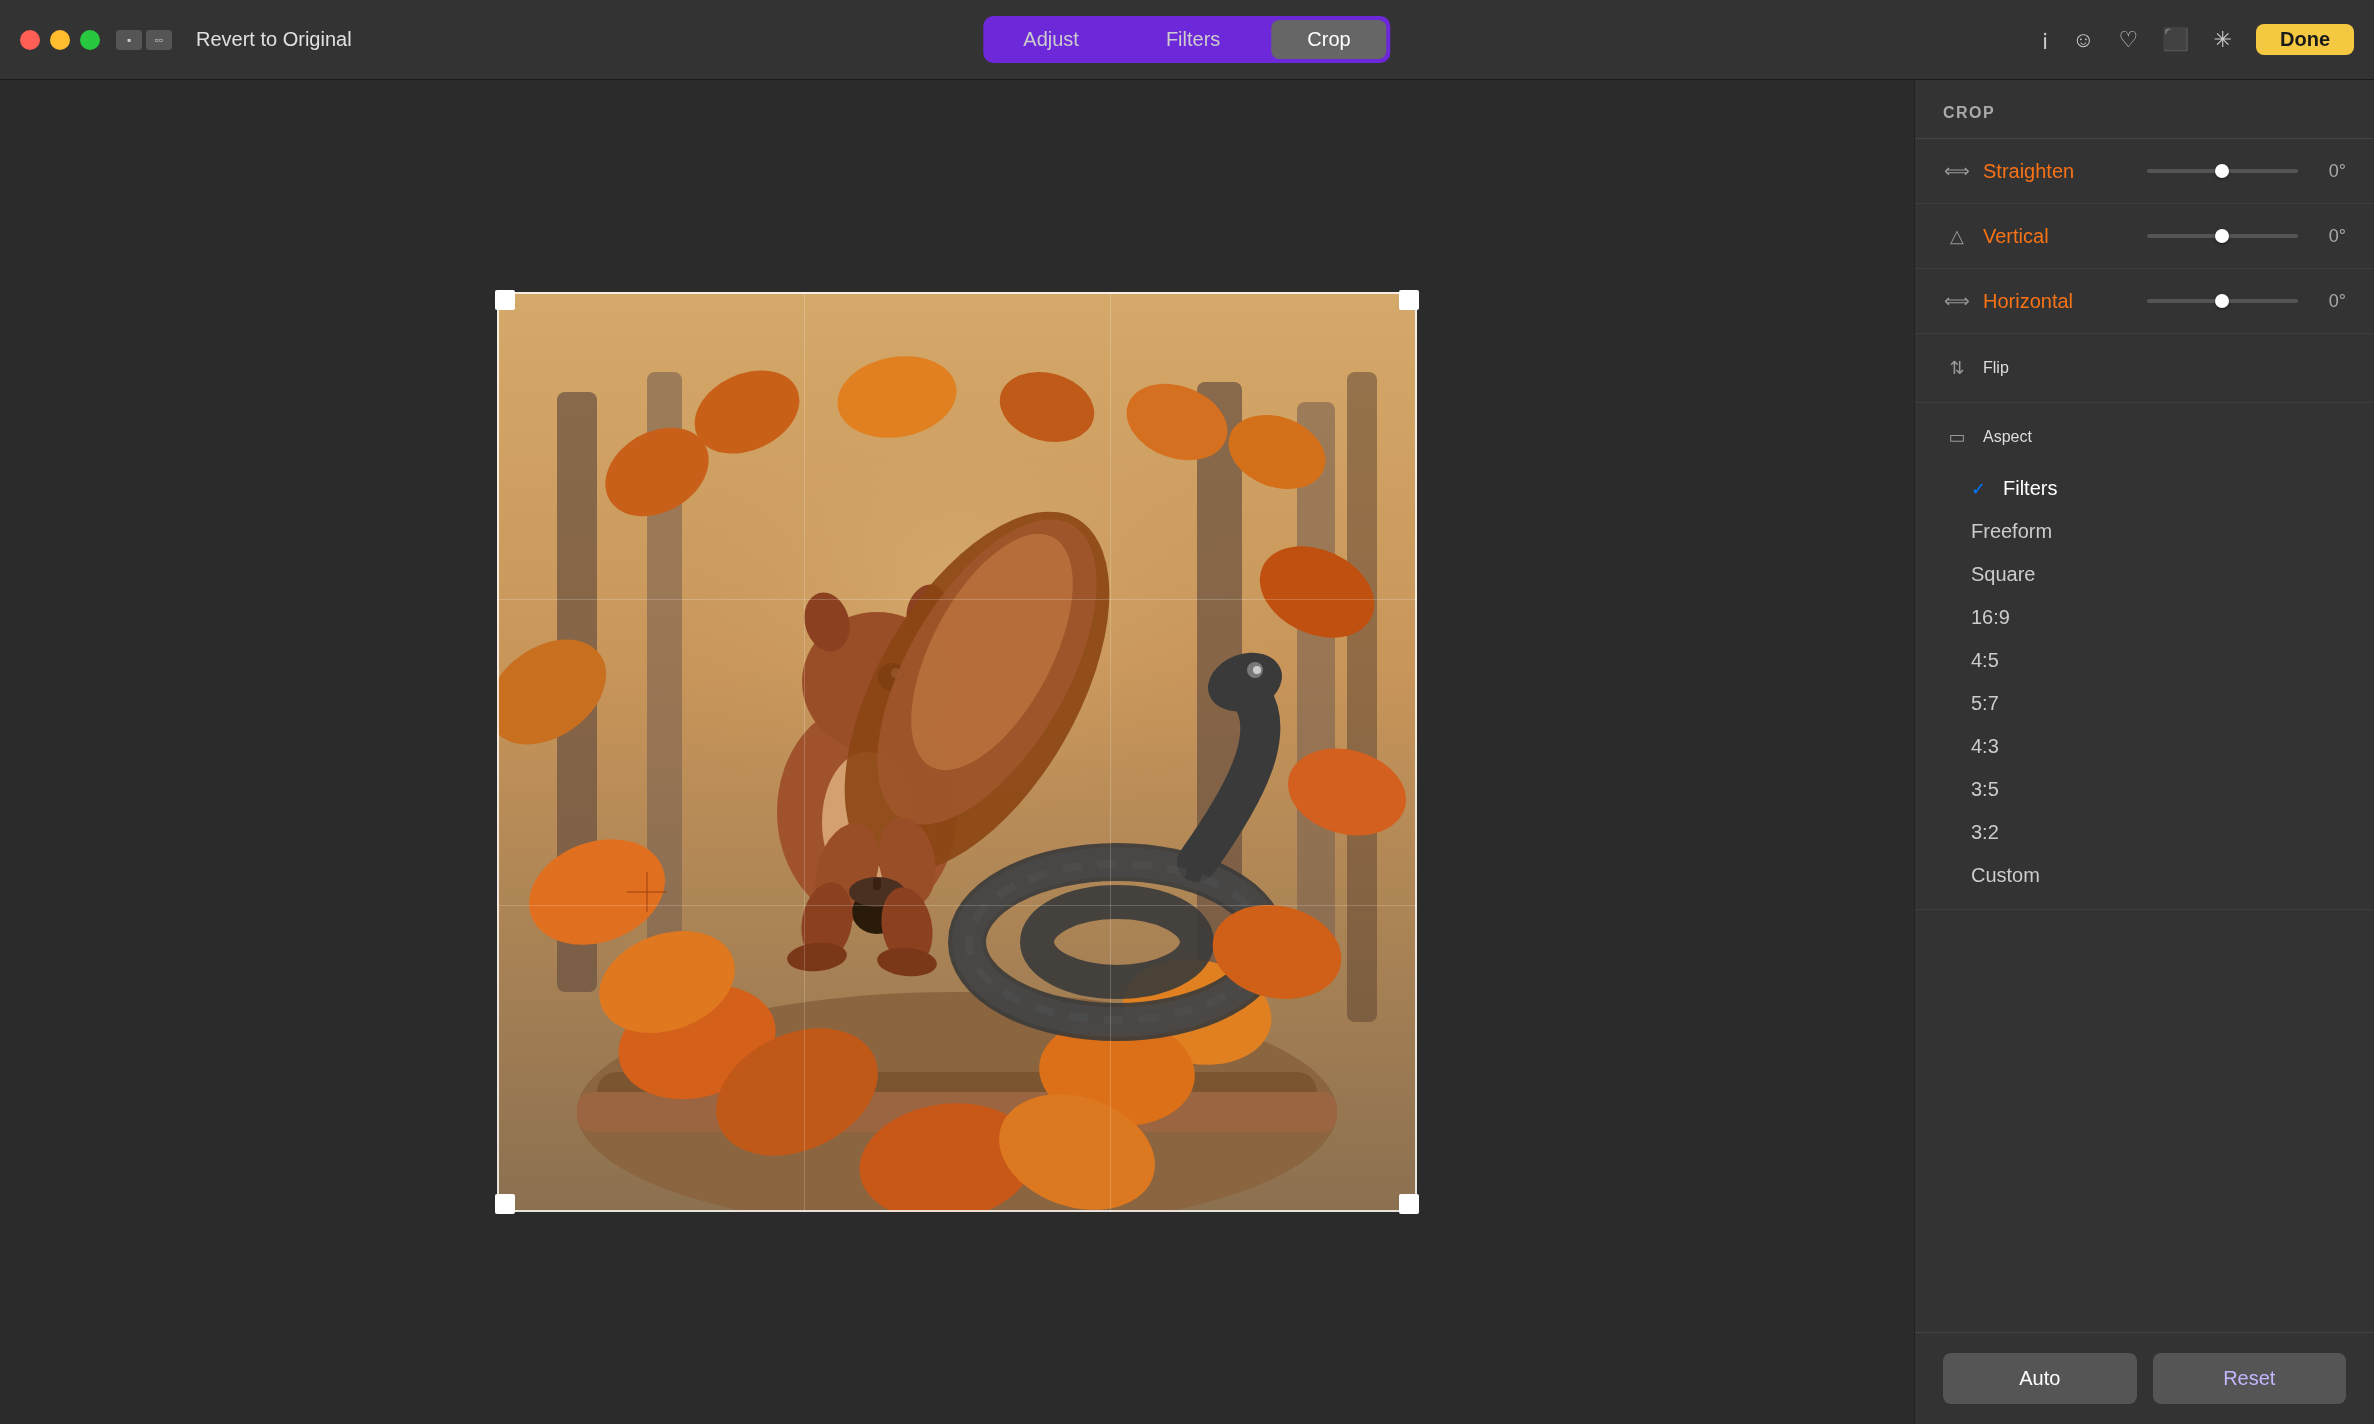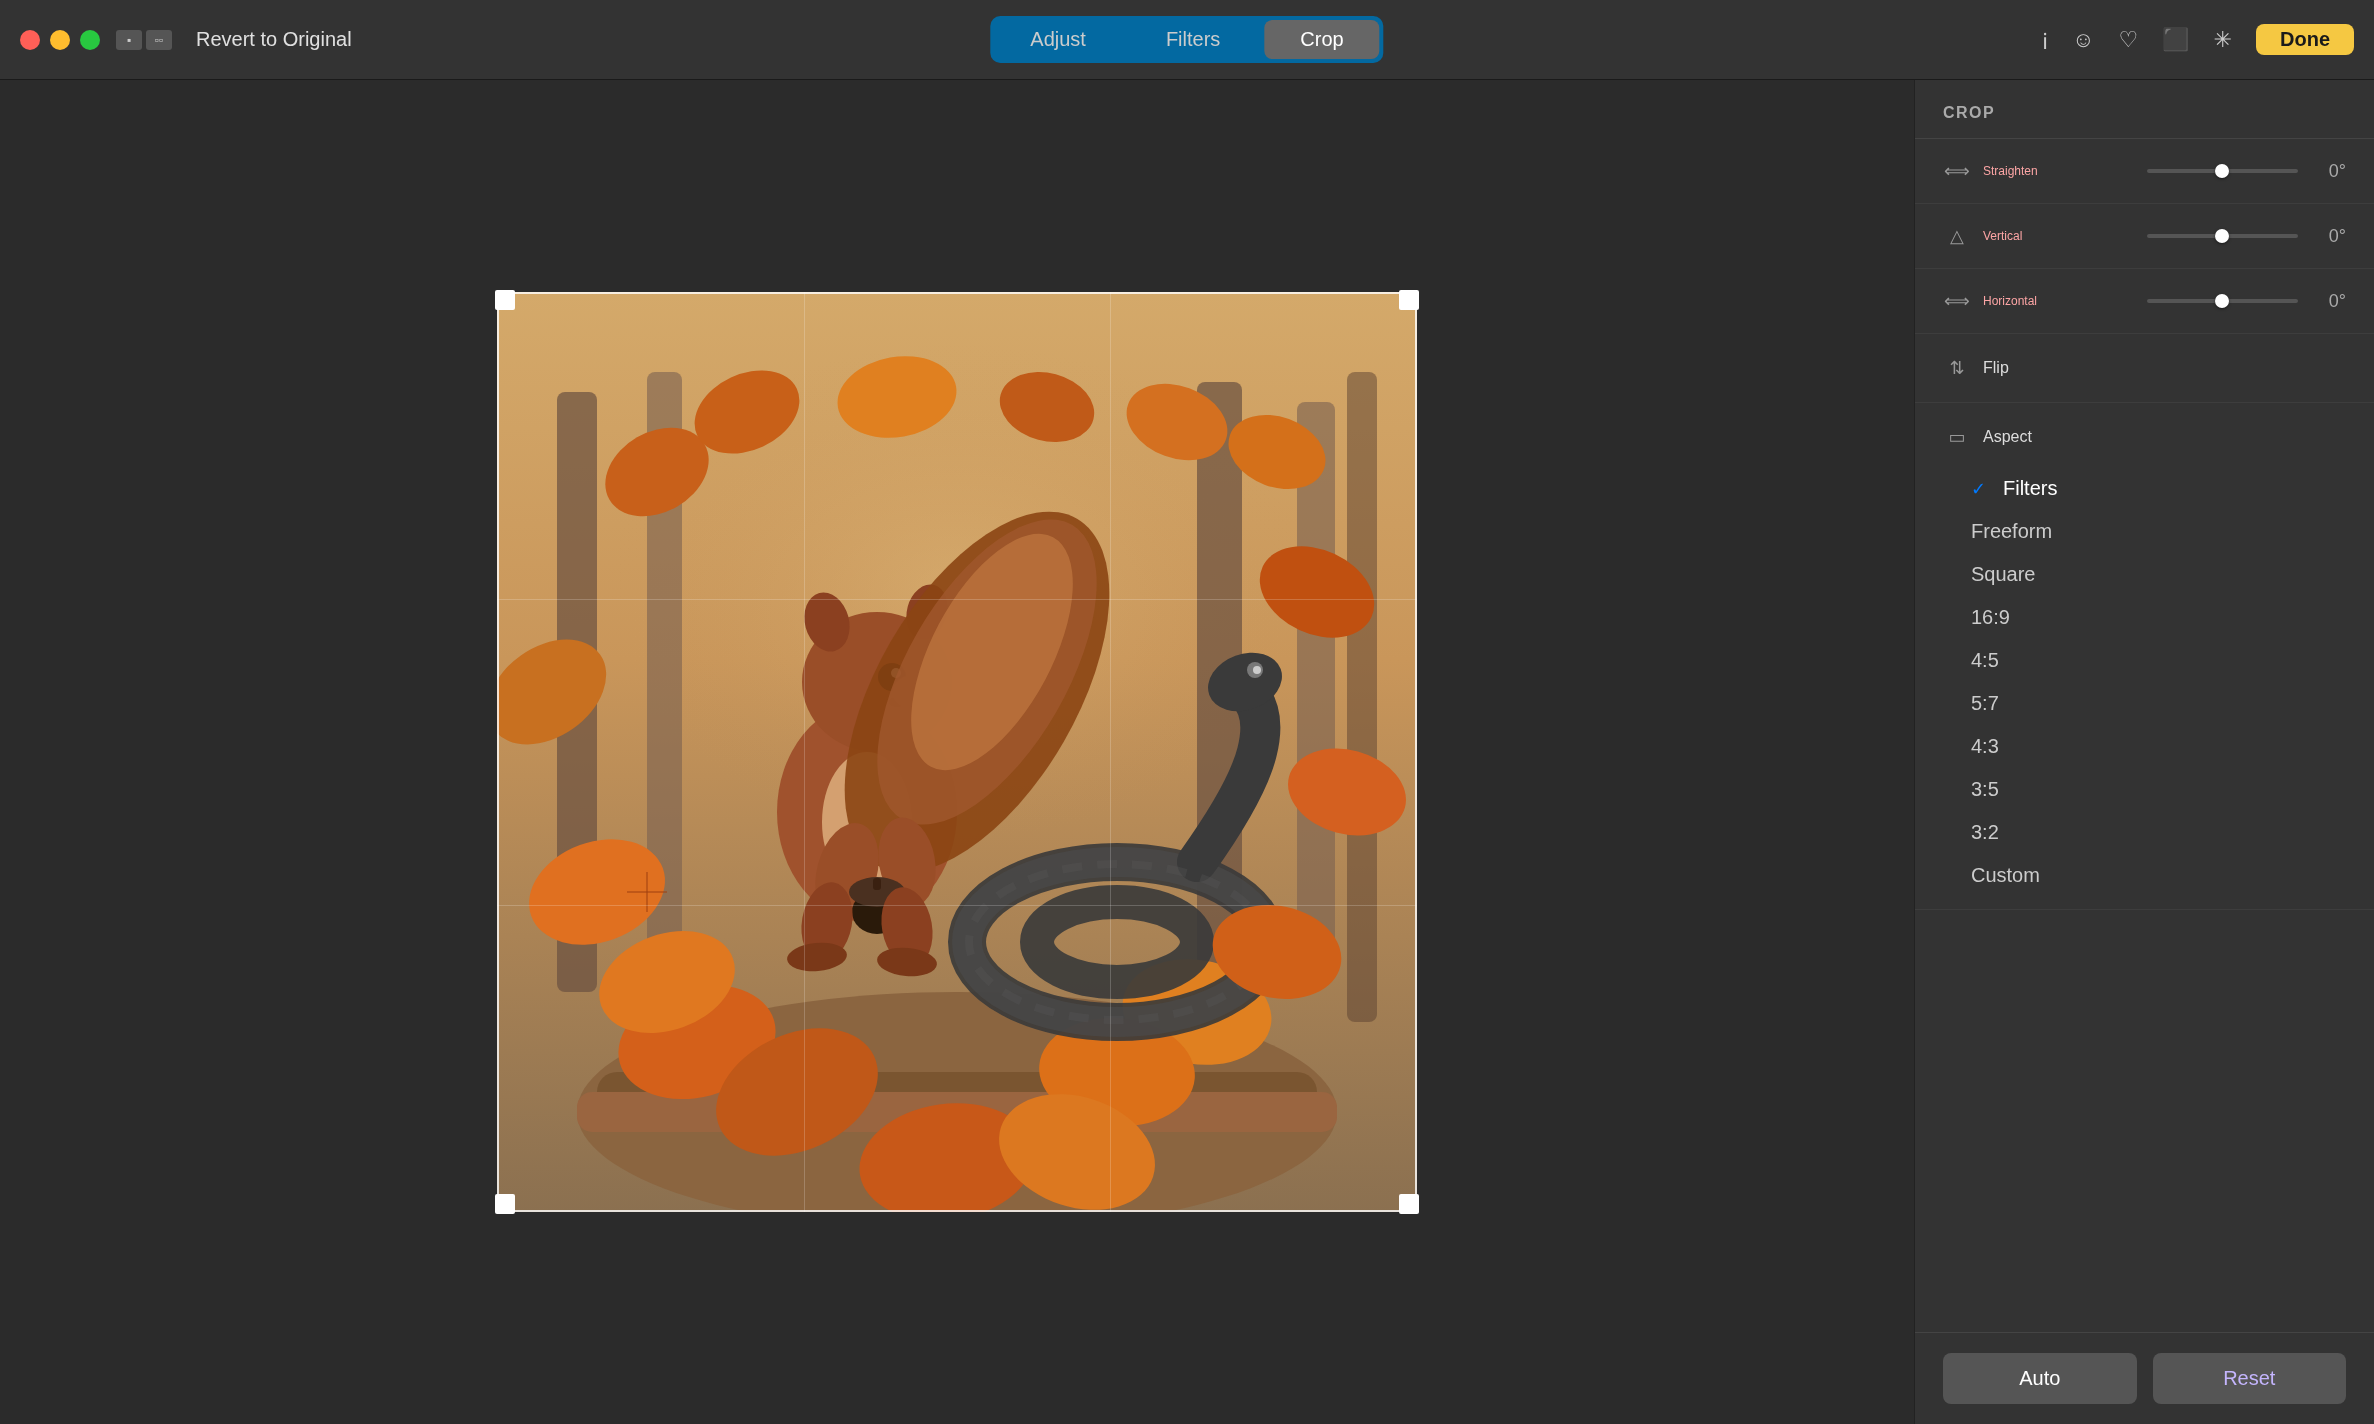--- a/index.html
+++ b/index.html
@@ -69,24 +69,24 @@
       background: none;
       border: none;
       cursor: pointer;
     }
 
     .tab-group {
       position: absolute;
       left: 50%;
       transform: translateX(-50%);
       display: flex;
-      background: #0369a1;
+      background: #6d28d9;
       border-radius: 10px;
       padding: 4px;
-      gap: 8px;
+      gap: 15px;
     }
 
     .tab-btn {
       padding: 8px 36px;
       border-radius: 8px;
       border: none;
       font-size: 20px;
       cursor: pointer;
       background: transparent;
       color: #ccc;
@@ -246,22 +246,22 @@
       height: 28px;
       display: flex;
       align-items: center;
       justify-content: center;
       font-size: 18px;
       color: #999;
       flex-shrink: 0;
     }
 
     .control-label {
-      font-size: 12px;
-      color: #fca5a5;
+      font-size: 20px;
+      color: #f97316;
       flex: 1;
     }
 
     .slider-track {
       flex: 1;
       height: 4px;
       background: #555;
       border-radius: 2px;
       position: relative;
     }

